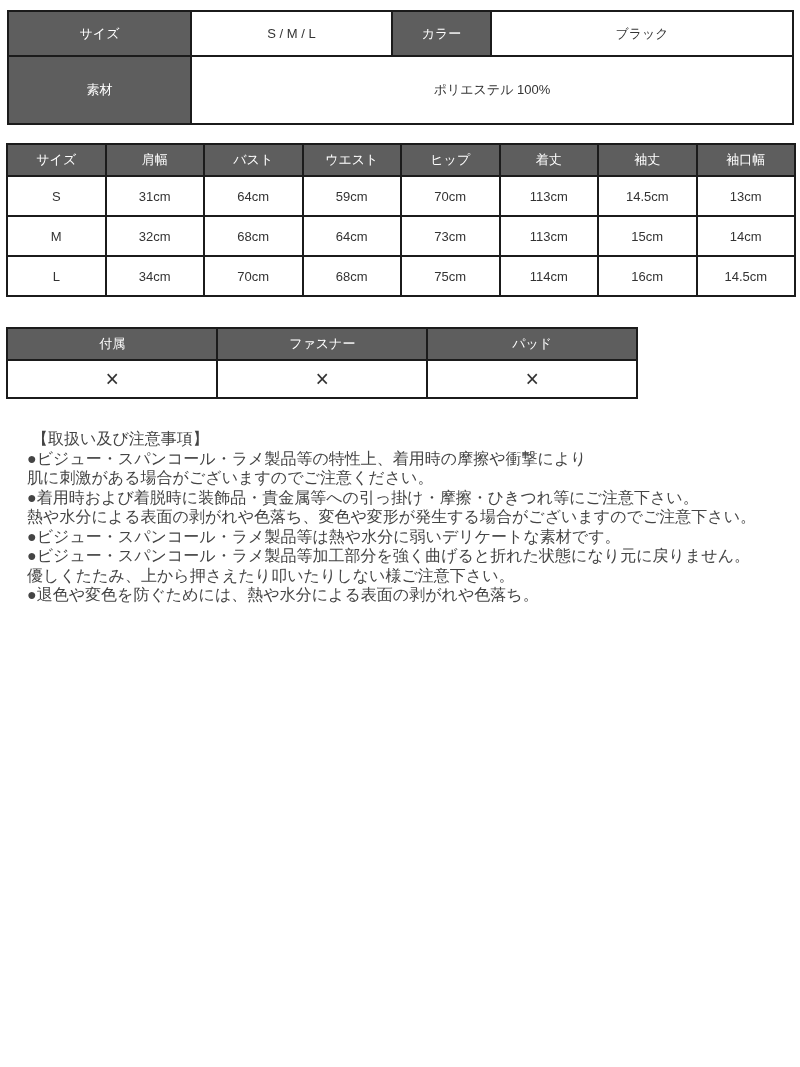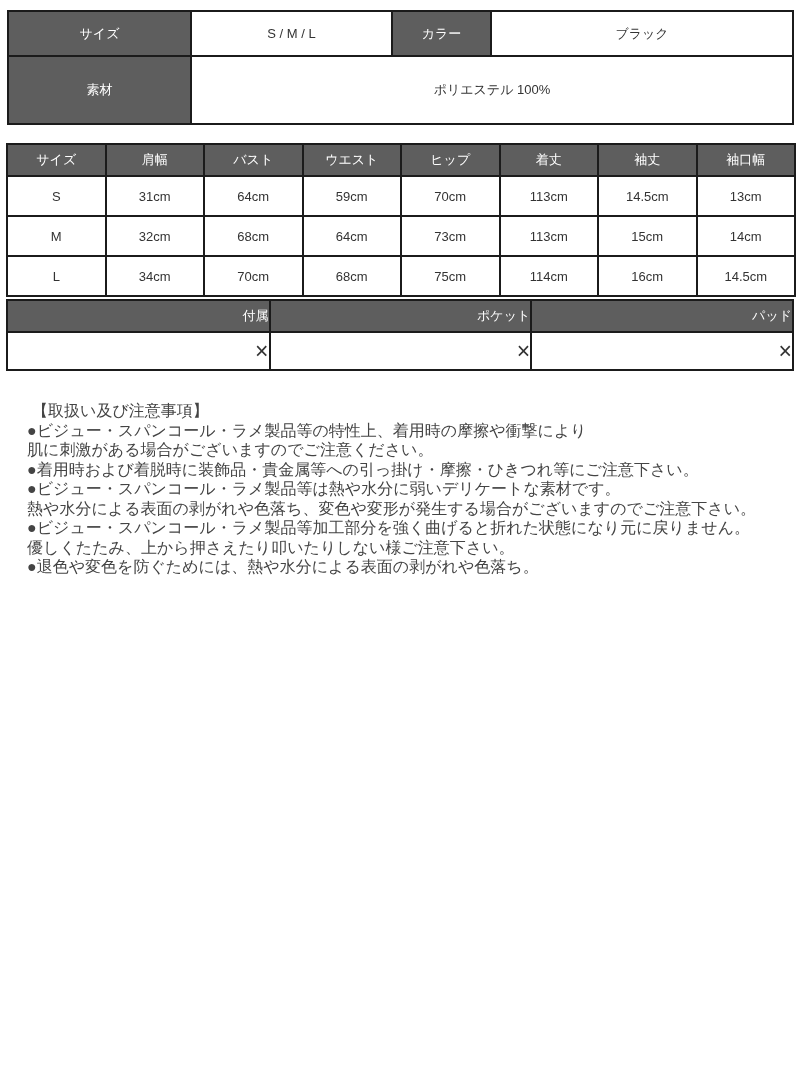--- a/index.html
+++ b/index.html
@@ -44,21 +44,21 @@
   table.summary { width: 787px; margin: 10px 0 0 7px; }
   table.summary .r1 td { height: 45px; }
   table.summary .r2 td { height: 68px; }
 
   
   table.meas { width: 790px; margin: 18px 0 0 6px; }
   table.meas th { height: 32px; }
   table.meas td { height: 40px; }
 
   
-  table.feat { width: 788px; margin: 2px 0 0 6px; text-align: right; }
+  table.feat { width: 632px; margin: 30px 0 0 6px; }
   table.feat th { height: 32px; }
   table.feat td { height: 38px; font-size: 23px; }
   table.feat2 { margin-top: 3px; }
 
   
   .notes {
     margin: 30px 0 0 27px;
     font-size: 16px;
     line-height: 19.5px;
     color: var(--notes-text, #444);
@@ -141,37 +141,37 @@
 
   <table class="t feat feat1">
     <colgroup>
       <col style="width:33.4%">
         <col style="width:33.3%">
         <col>
     </colgroup>
     <tbody>
       <tr>
         <th class="hd">付属</th>
-        <th class="hd">ポケット</th>
+        <th class="hd">ファスナー</th>
         <th class="hd">パッド</th>
       </tr>
       <tr>
         <td>×</td>
         <td>×</td>
         <td>×</td>
       </tr>
     </tbody>
   </table>
 
 
   <div class="notes">
     <div class="note-title">【取扱い及び注意事項】</div>
     <div class="note-line">●ビジュー・スパンコール・ラメ製品等の特性上、着用時の摩擦や衝撃により</div>
     <div class="note-line">肌に刺激がある場合がございますのでご注意ください。</div>
     <div class="note-line">●着用時および着脱時に装飾品・貴金属等への引っ掛け・摩擦・ひきつれ等にご注意下さい。</div>
+    <div class="note-line">熱や水分による表面の剥がれや色落ち、変色や変形が発生する場合がございますのでご注意下さい。</div>
     <div class="note-line">●ビジュー・スパンコール・ラメ製品等は熱や水分に弱いデリケートな素材です。</div>
-    <div class="note-line">熱や水分による表面の剥がれや色落ち、変色や変形が発生する場合がございますのでご注意下さい。</div>
     <div class="note-line">●ビジュー・スパンコール・ラメ製品等加工部分を強く曲げると折れた状態になり元に戻りません。</div>
     <div class="note-line">優しくたたみ、上から押さえたり叩いたりしない様ご注意下さい。</div>
     <div class="note-line">●退色や変色を防ぐためには、熱や水分による表面の剥がれや色落ち。</div>
   </div>
 
 </div>
 
 </body></html>

